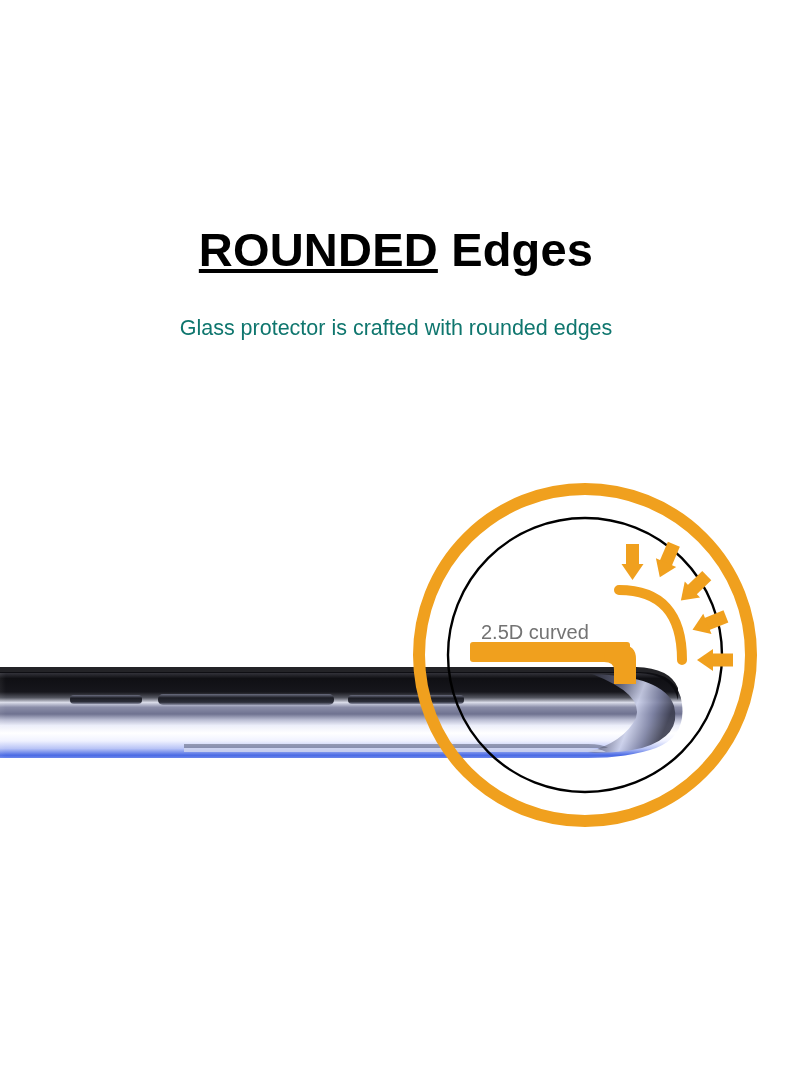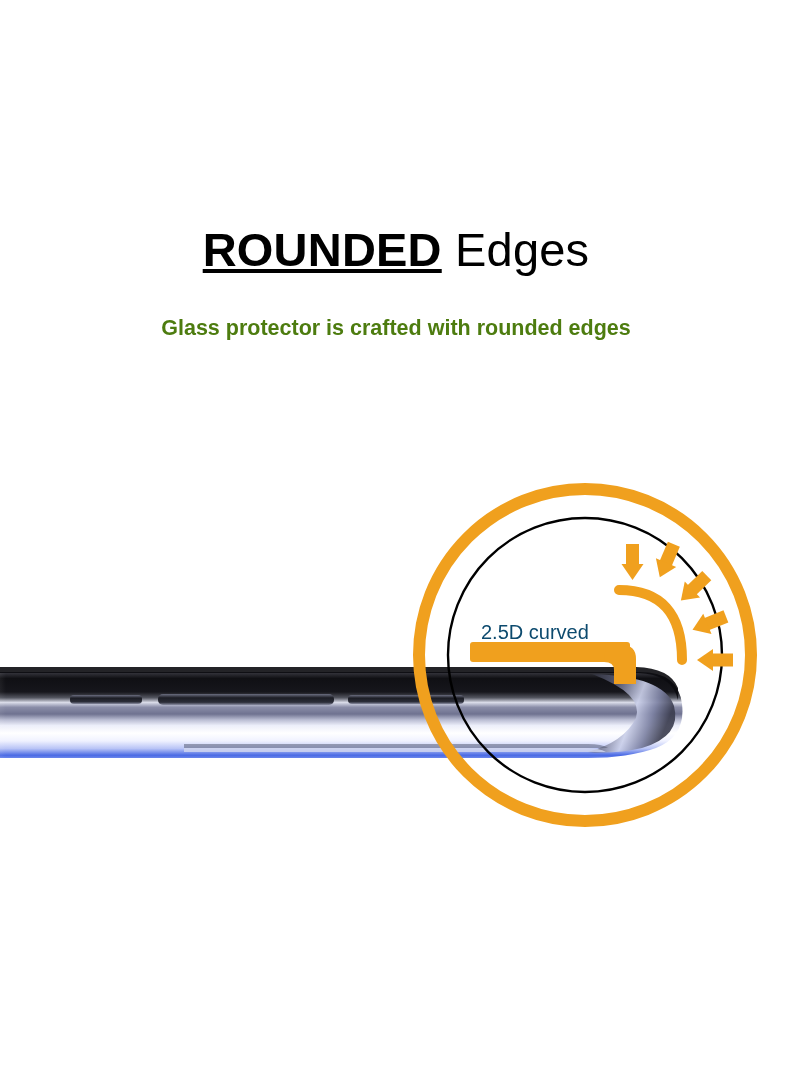--- a/index.html
+++ b/index.html
@@ -37,35 +37,35 @@
     line-height: 56px;
     color: #000000;
     letter-spacing: 0.2px;
     white-space: nowrap;
   }
   .headline .hl-strong {
     font-weight: 700;
     text-decoration: underline;
   }
   .headline .hl-light {
-    font-weight: 400;
+    font-weight: 700;
   }
 
   .subhead-block {
     position: absolute;
     left: 0;
     top: 313px;
     width: 792px;
     text-align: center;
   }
   .subhead-line {
     font-size: 21.5px;
     line-height: 30px;
-    font-weight: 700;
-    color: #4d7c0f;
+    font-weight: 400;
+    color: #0f766e;
     white-space: nowrap;
   }
 
   
   .phone-illustration {
     position: absolute;
     left: -12px;
     top: 648px;
     width: 740px;
     height: 130px;
@@ -82,21 +82,21 @@
   }
   .magnifier svg { display: block; }
 
   .detail-label {
     position: absolute;
     left: 481px;
     top: 620px;
     font-size: 20px;
     line-height: 24px;
     font-weight: 400;
-    color: #0c4a6e;
+    color: #737373;
     white-space: nowrap;
   }
 </style>
 </head>
 <body>
 
 <div id="stage">
 
   <div class="heading-block">
     <div class="headline"><span class="hl-strong">ROUNDED</span><span class="hl-light">&nbsp;</span><span class="hl-light">Edges</span></div>

